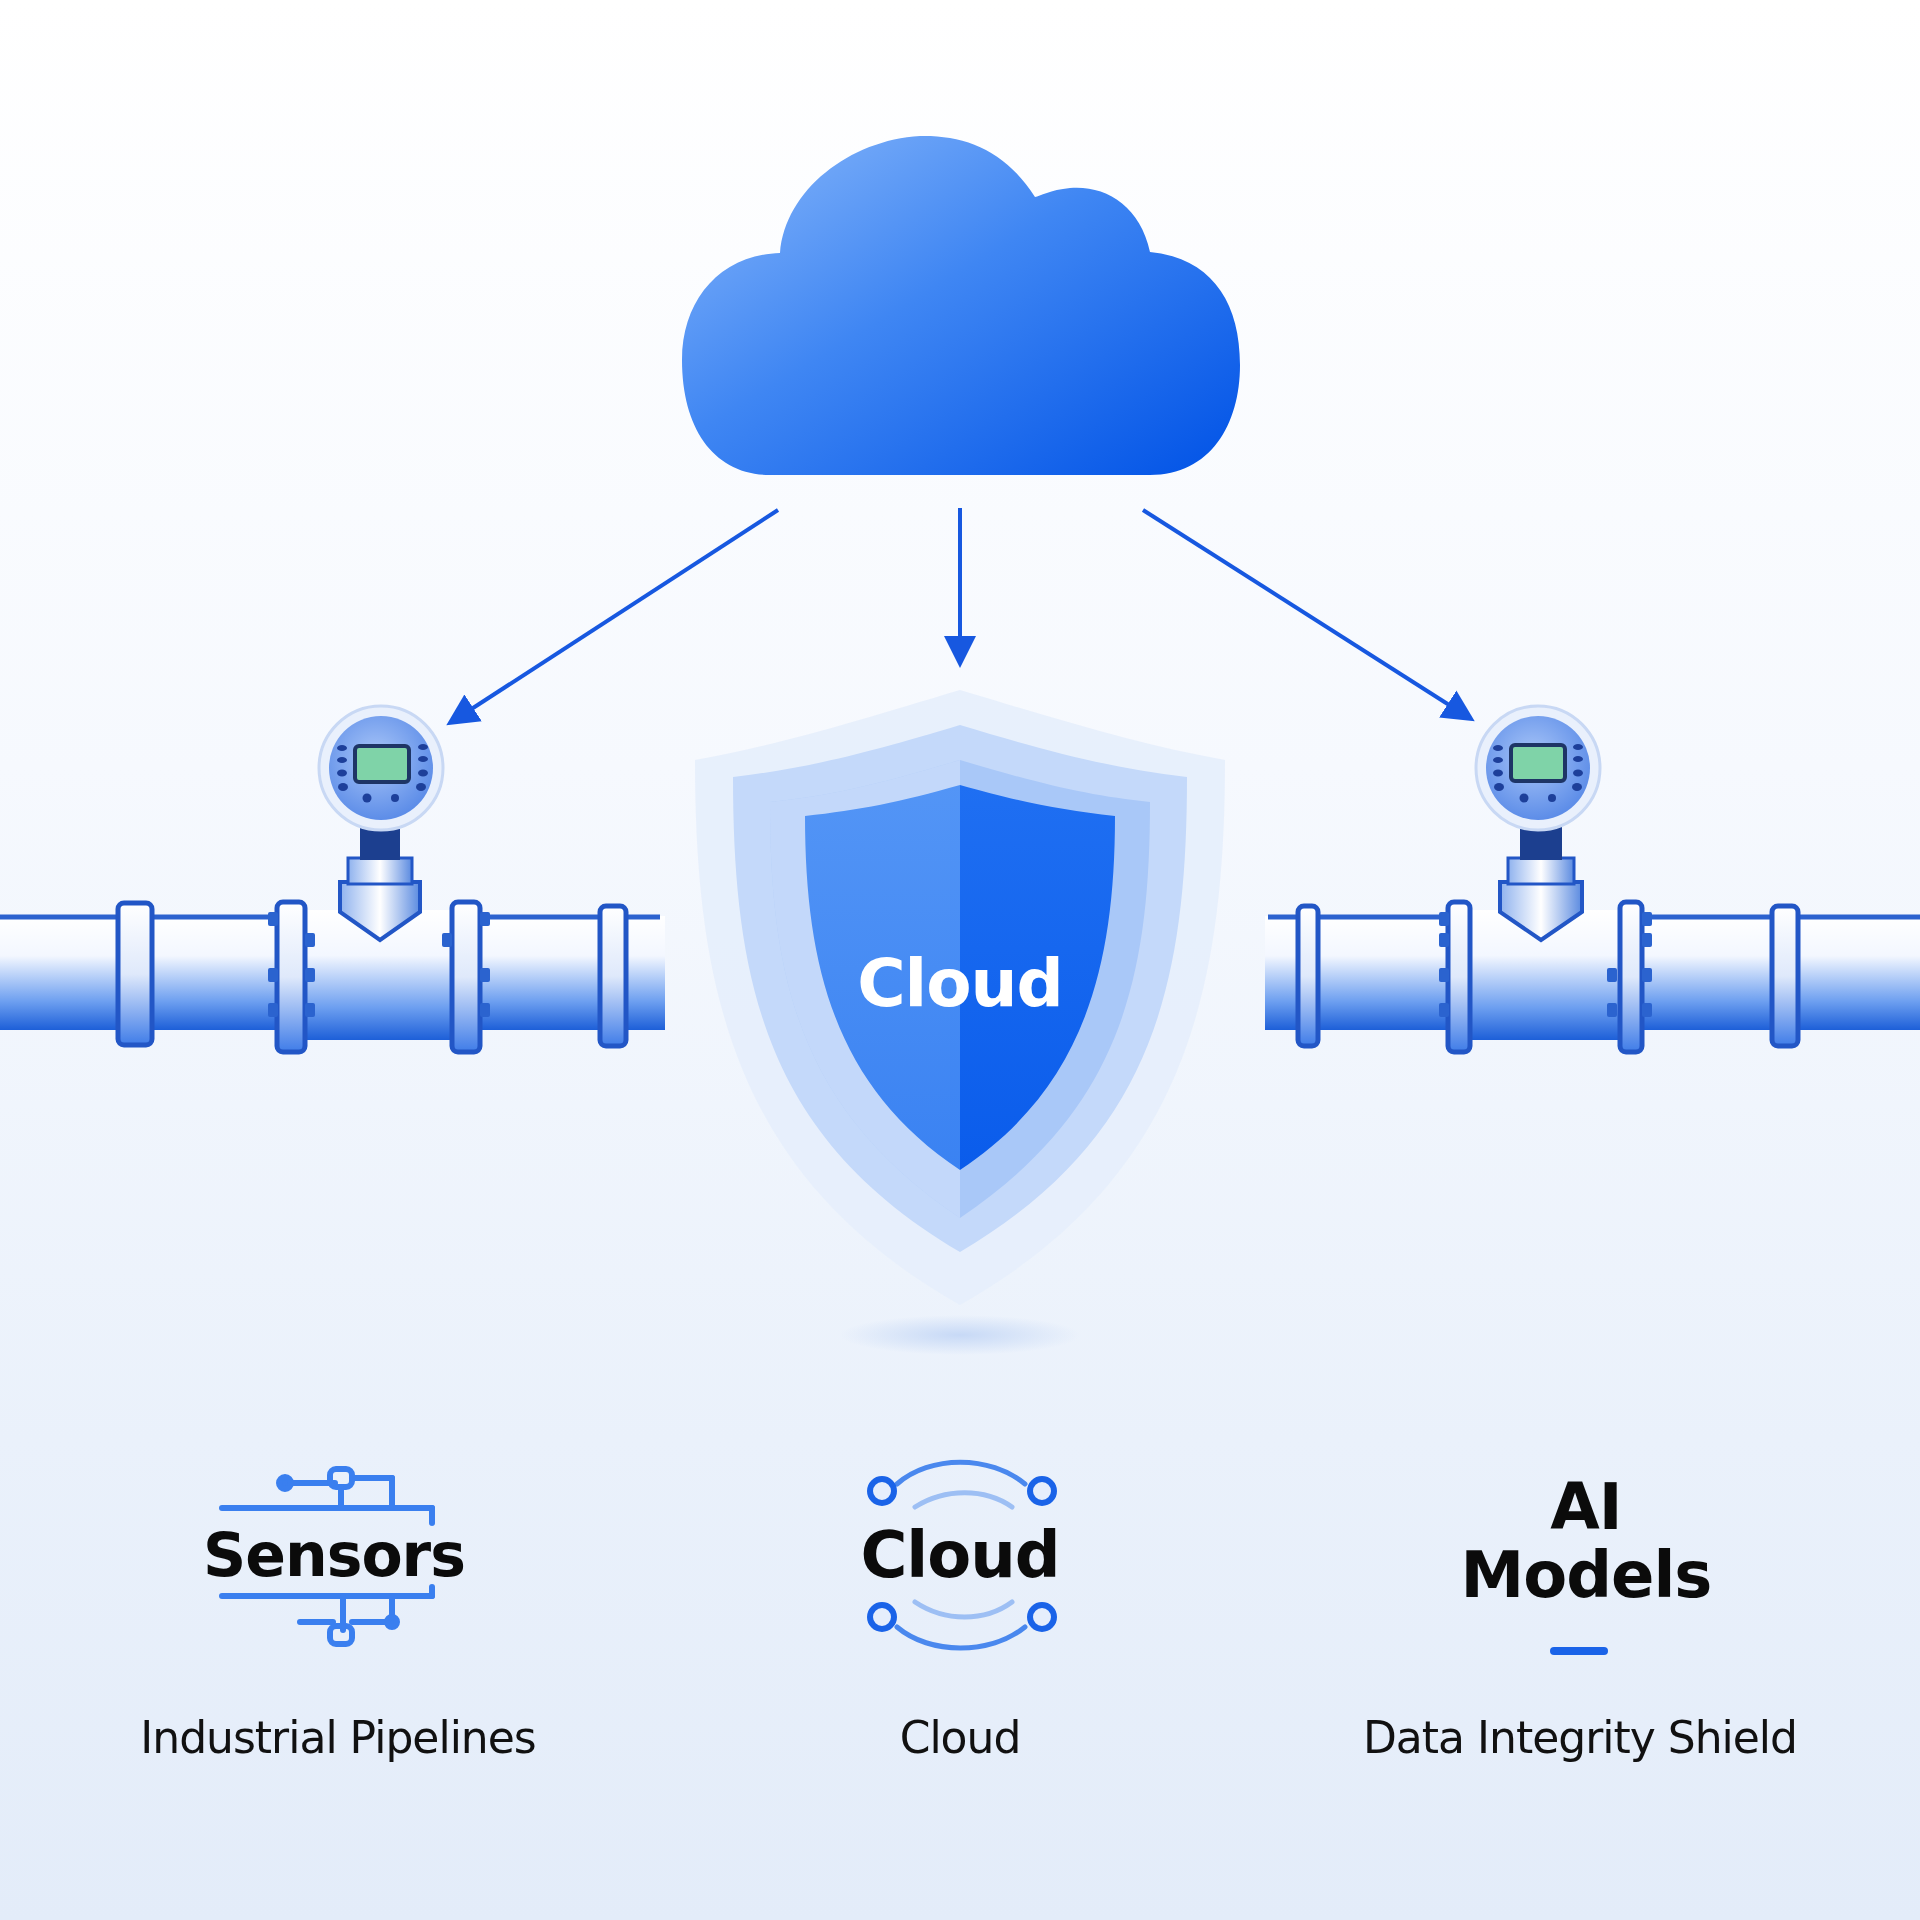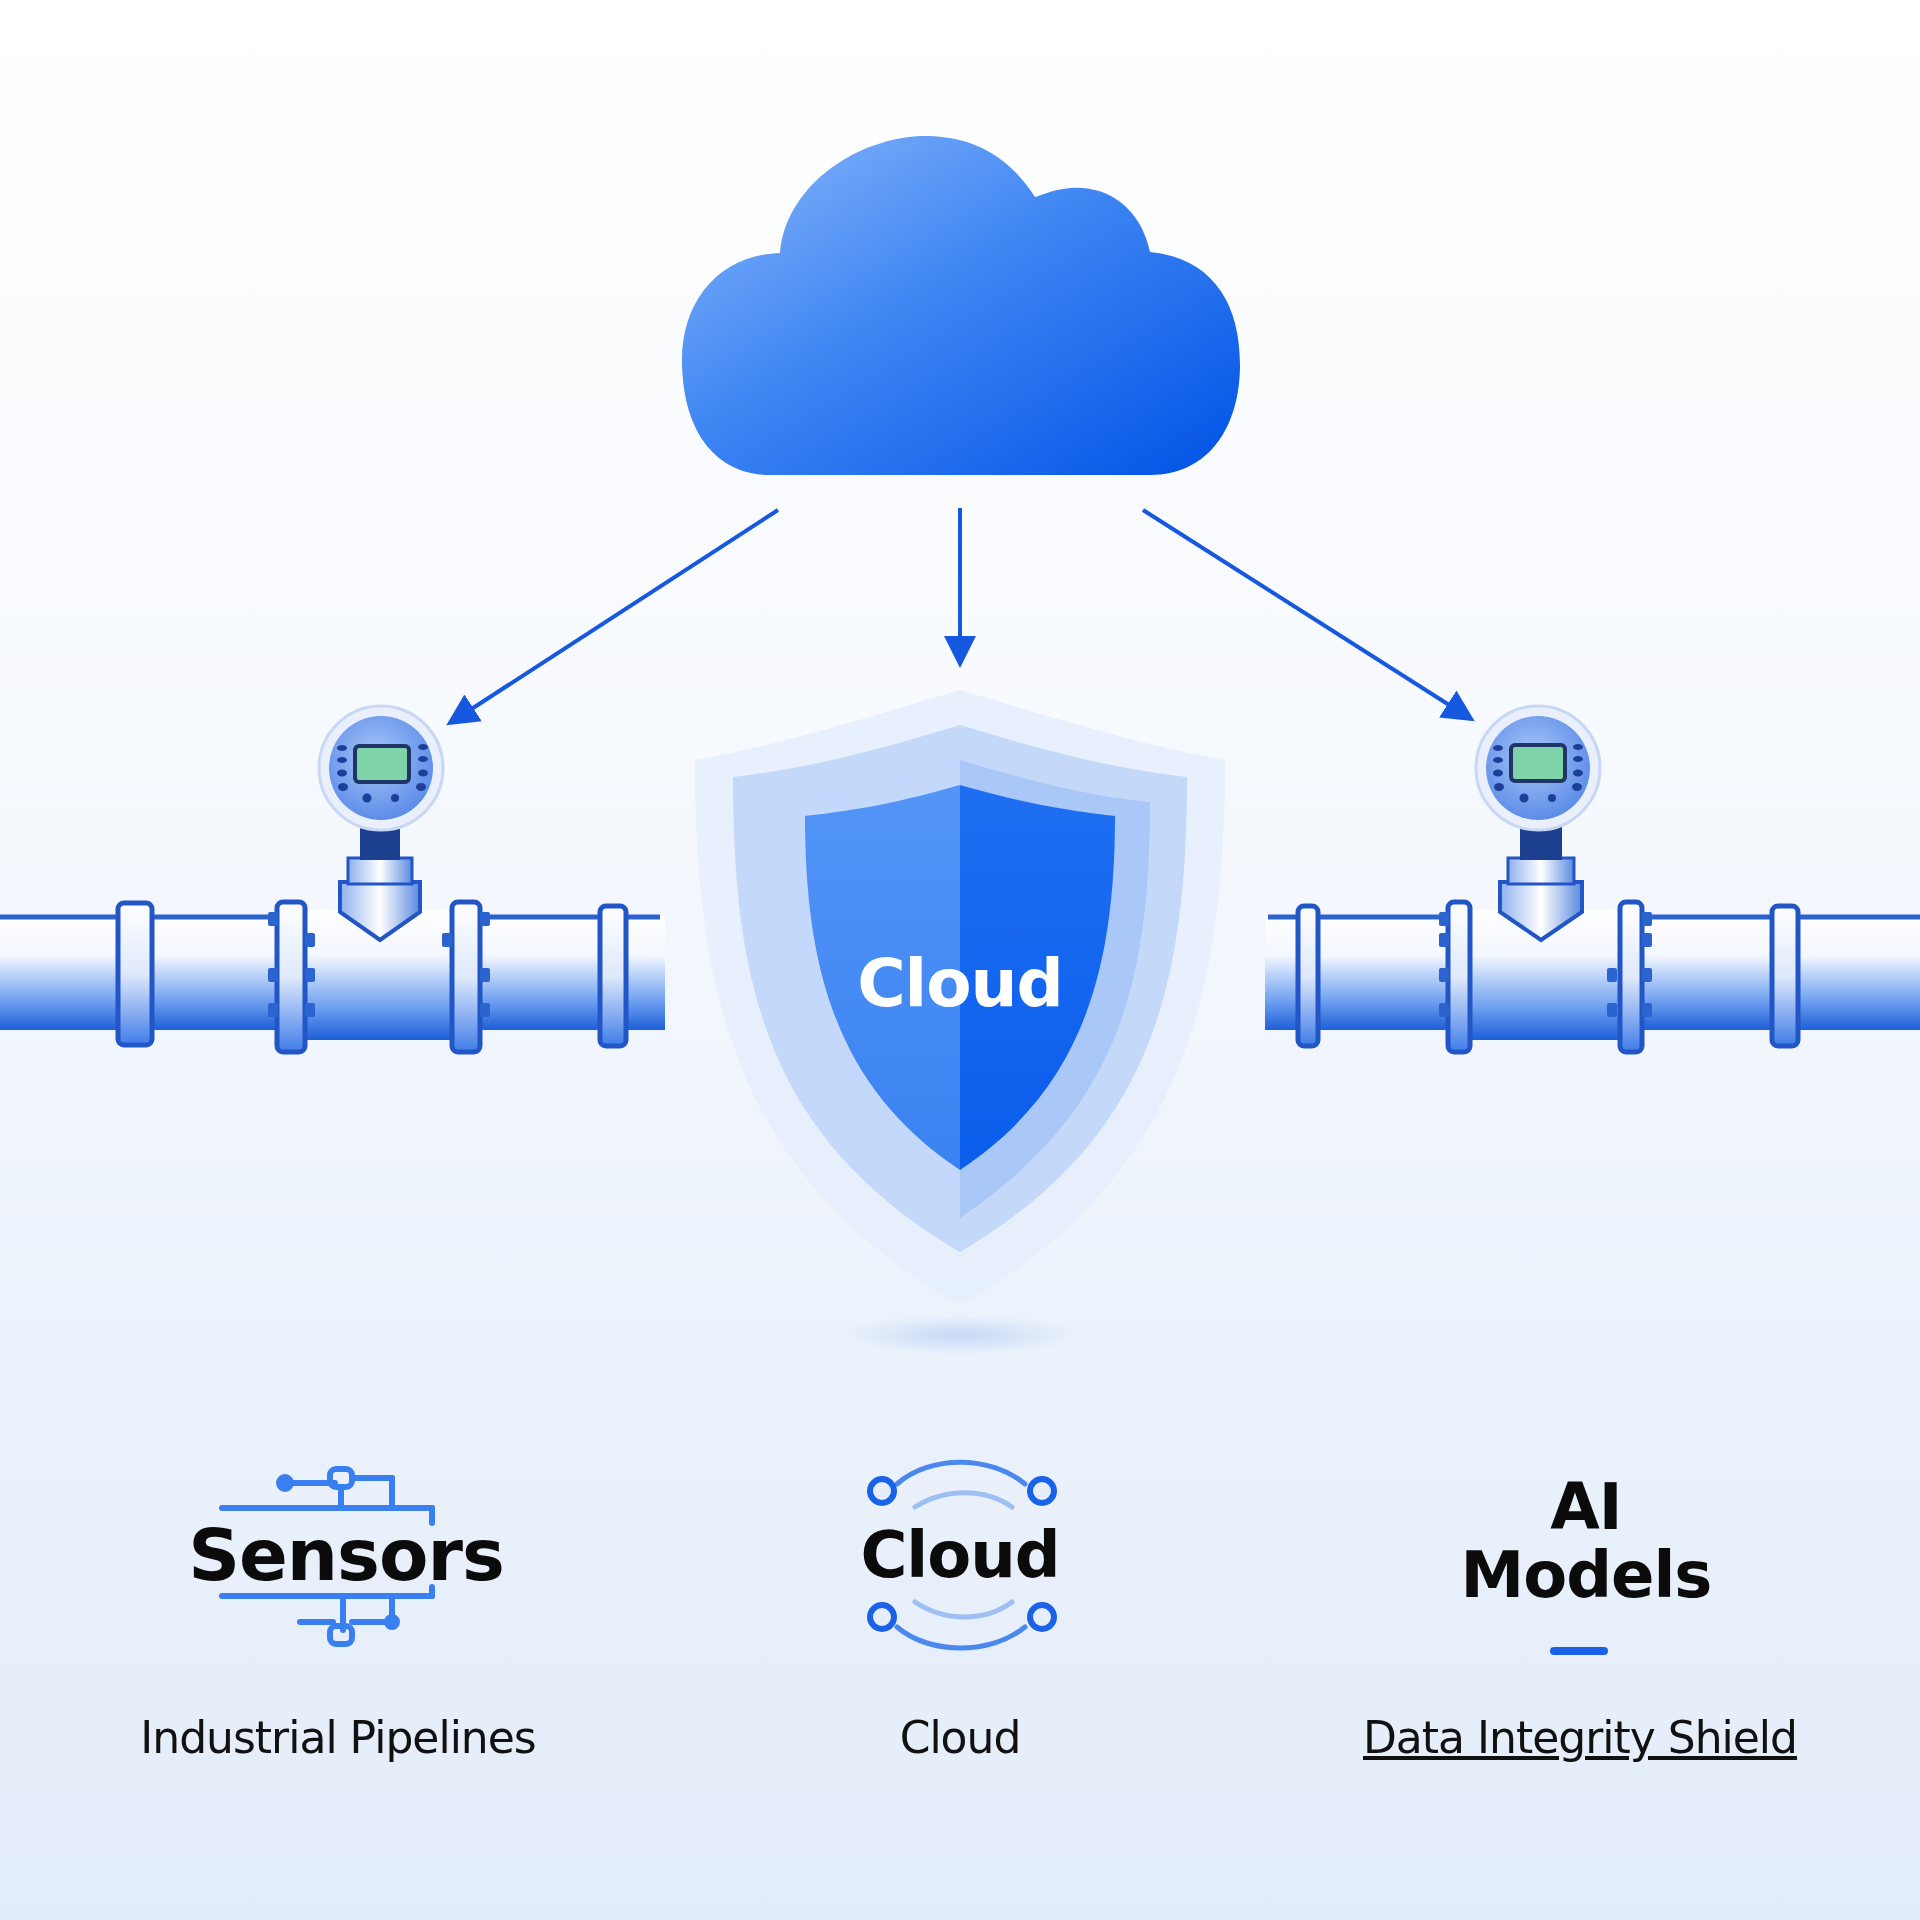--- a/index.html
+++ b/index.html
@@ -234,21 +234,21 @@
     <circle cx="1042" cy="1617" r="12" fill="#e6eefc" stroke="#1a63e8" stroke-width="6"></circle>
   </g>
 
   <g>
     <rect x="1550" y="1647" width="58" height="8" rx="4" fill="#1a63e8"></rect>
   </g>
 </svg>
 
 <div class="shield-text">Cloud</div>
 
-<div class="label-strong" style="left:176px; top:1518px; width:340px; font-size:72px; line-height:74px;">Sensors</div>
+<div class="label-strong" style="left:164px; top:1518px; width:340px; font-size:60px; line-height:74px;">Sensors</div>
 <div class="label-sub" style="left:88px; top:1712px; width:500px;">Industrial Pipelines</div>
 
 <div class="label-strong" style="left:810px; top:1518px; width:300px; font-size:64px; line-height:74px;">Cloud</div>
 <div class="label-sub" style="left:810px; top:1712px; width:300px;">Cloud</div>
 
 <div class="label-strong" style="left:1436px; top:1470px; width:300px; font-size:64px; line-height:74px;">AI</div>
 <div class="label-strong" style="left:1436px; top:1538px; width:300px; font-size:64px; line-height:74px;">Models</div>
-<div class="label-sub" style="left:1330px; top:1712px; width:500px;text-decoration:underline;">Data Integrity Shield</div>
+<div class="label-sub" style="left:1330px; top:1712px; width:500px;">Data Integrity Shield</div>
 
 </body></html>

